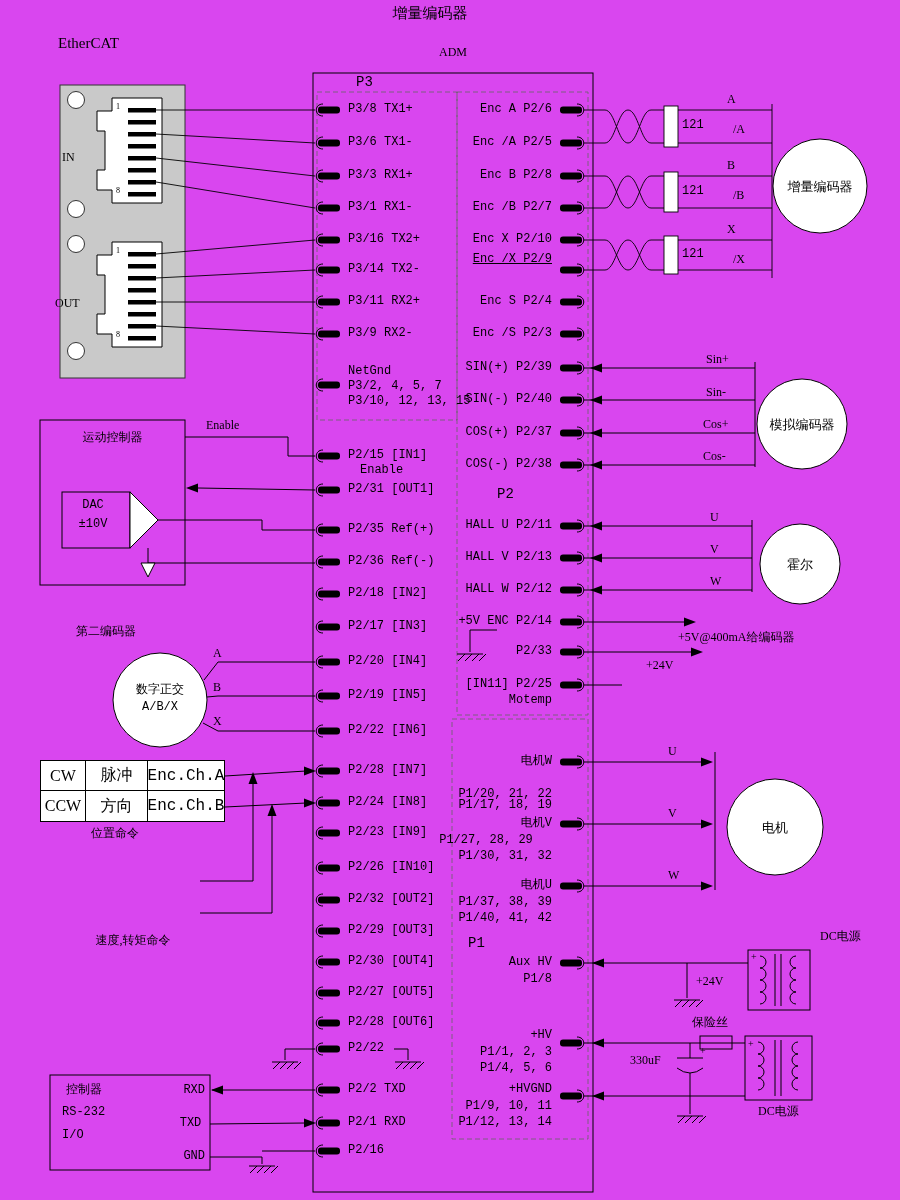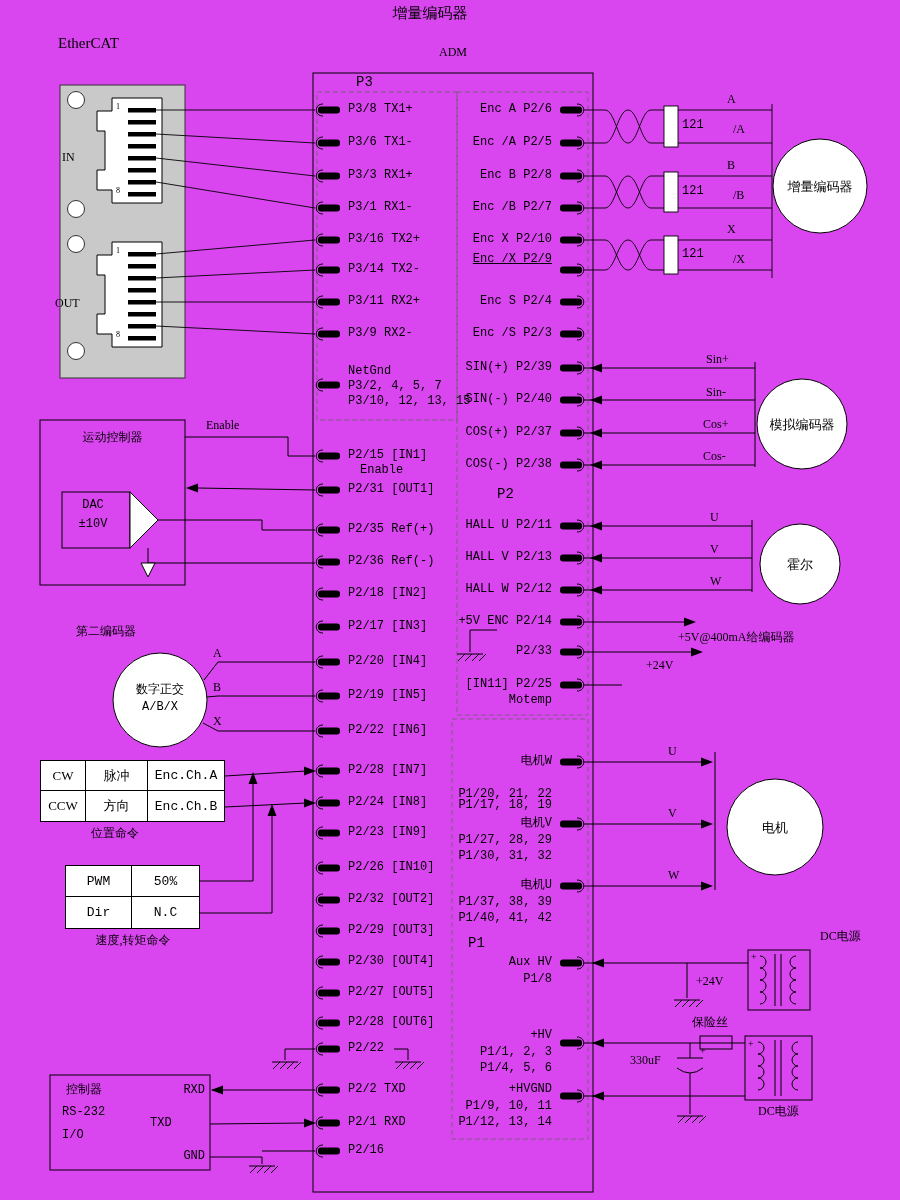--- a/index.html
+++ b/index.html
@@ -7,21 +7,21 @@
         font-family:"Liberation Serif","DejaVu Serif",serif;color:#000}
   .lbl{position:absolute;font-size:12px;line-height:15px;white-space:pre;color:#000}
   .pl{left:348px;font-family:"Liberation Mono","DejaVu Sans Mono",monospace}
   .pr{left:420px;width:132px;text-align:right;font-family:"Liberation Mono","DejaVu Sans Mono",monospace}
   .mono{font-family:"Liberation Mono","DejaVu Sans Mono",monospace}
   .ctr{text-align:center}
   .sec{font-size:14px;line-height:16px}
   .tiny{font-size:8px;line-height:9px}
   .tbl{position:absolute;border:1px solid #000;display:grid;background:#fff}
   .tbl .c{border-right:1px solid #000;border-bottom:1px solid #000;display:flex;
-          align-items:center;justify-content:center;font-size:13px;white-space:pre}
+          align-items:center;justify-content:center;font-size:16px;white-space:pre}
   .t1 .c:nth-child(3n){border-right:none}
   .t1 .c:nth-child(n+4){border-bottom:none}
   .t2 .c:nth-child(2n){border-right:none}
   .t2 .c:nth-child(n+3){border-bottom:none}
   svg{position:absolute;left:0;top:0}
 </style>
 </head>
 <body>
 
 <div id="wrap">
@@ -335,33 +335,27 @@
 <div class="tbl t1" style="left:40px;top:760px;width:183px;height:60px;grid-template-columns:45px 62px 76px;grid-template-rows:30px 30px">
   <div class="c">CW</div>
   <div class="c">脉冲</div>
   <div class="c mono">Enc.Ch.A</div>
   <div class="c">CCW</div>
   <div class="c">方向</div>
   <div class="c mono">Enc.Ch.B</div>
 </div>
 <div class="lbl ctr" style="left:45px;top:826px;width:140px">位置命令</div>
 
-<div class="tbl t2" style="left:65px;top:865px;width:133px;height:62px;grid-template-columns:66px 67px;grid-template-rows:31px 31px">
-  <div class="c mono">PWM</div>
-  <div class="c mono">50%</div>
-  <div class="c mono">Dir</div>
-  <div class="c mono">N.C</div>
-</div>
 <div class="lbl ctr" style="left:58px;top:933px;width:150px">速度,转矩命令</div>
 
 <div class="lbl" style="left:66px;top:1082px">控制器</div>
 <div class="lbl mono" style="left:62px;top:1105px">RS-232</div>
 <div class="lbl mono" style="left:62px;top:1128px">I/O</div>
 <div class="lbl mono" style="left:150px;top:1083px;width:55px;text-align:right">RXD</div>
-<div class="lbl mono" style="left:150px;top:1116px;width:55px;text-align:left">TXD</div>
+<div class="lbl mono" style="left:163px;top:1116px;width:55px;text-align:center">TXD</div>
 <div class="lbl mono" style="left:150px;top:1149px;width:55px;text-align:right">GND</div>
 
 <div class="lbl pl" style="top: 102px;">P3/8 TX1+</div>
     <div class="lbl pl" style="top: 135px;">P3/6 TX1-</div>
     <div class="lbl pl" style="top: 168px;">P3/3 RX1+</div>
     <div class="lbl pl" style="top: 200px;">P3/1 RX1-</div>
     <div class="lbl pl" style="top: 232px;">P3/16 TX2+</div>
     <div class="lbl pl" style="top: 262px;">P3/14 TX2-</div>
     <div class="lbl pl" style="top: 294px;">P3/11 RX2+</div>
     <div class="lbl pl" style="top: 326px;">P3/9 RX2-</div>
@@ -407,21 +401,21 @@
     <div class="lbl pr" style="top: 550px;">HALL V P2/13</div>
     <div class="lbl pr" style="top: 582px;">HALL W P2/12</div>
     <div class="lbl pr" style="top: 614px;">+5V ENC P2/14</div>
     <div class="lbl pr" style="top: 644px;">P2/33</div>
     <div class="lbl pr" style="top: 677px;">[IN11] P2/25</div>
     <div class="lbl pr" style="top: 693px;">Motemp</div>
     <div class="lbl pr" style="top: 754px;">电机W</div>
     <div class="lbl pr" style="top: 798px; font-family: Liberation Mono, monospace;">P1/17, 18, 19</div>
     <div class="lbl pr" style="top: 787px;">P1/20, 21, 22</div>
     <div class="lbl pr" style="top: 816px;">电机V</div>
-    <div class="lbl pr" style="top: 833px;">P1/27, 28, 29</div>
+    <div class="lbl pr" style="top: 833px; text-align: center;">P1/27, 28, 29</div>
     <div class="lbl pr" style="top: 849px;">P1/30, 31, 32</div>
     <div class="lbl pr" style="top: 878px;">电机U</div>
     <div class="lbl pr" style="top: 895px;">P1/37, 38, 39</div>
     <div class="lbl pr" style="top: 911px;">P1/40, 41, 42</div>
     <div class="lbl pr" style="top: 955px;">Aux HV</div>
     <div class="lbl pr" style="top: 972px;">P1/8</div>
     <div class="lbl pr" style="top: 1028px;">+HV</div>
     <div class="lbl pr" style="top: 1045px;">P1/1, 2, 3</div>
     <div class="lbl pr" style="top: 1061px;">P1/4, 5, 6</div>
     <div class="lbl pr" style="top: 1082px;">+HVGND</div>

